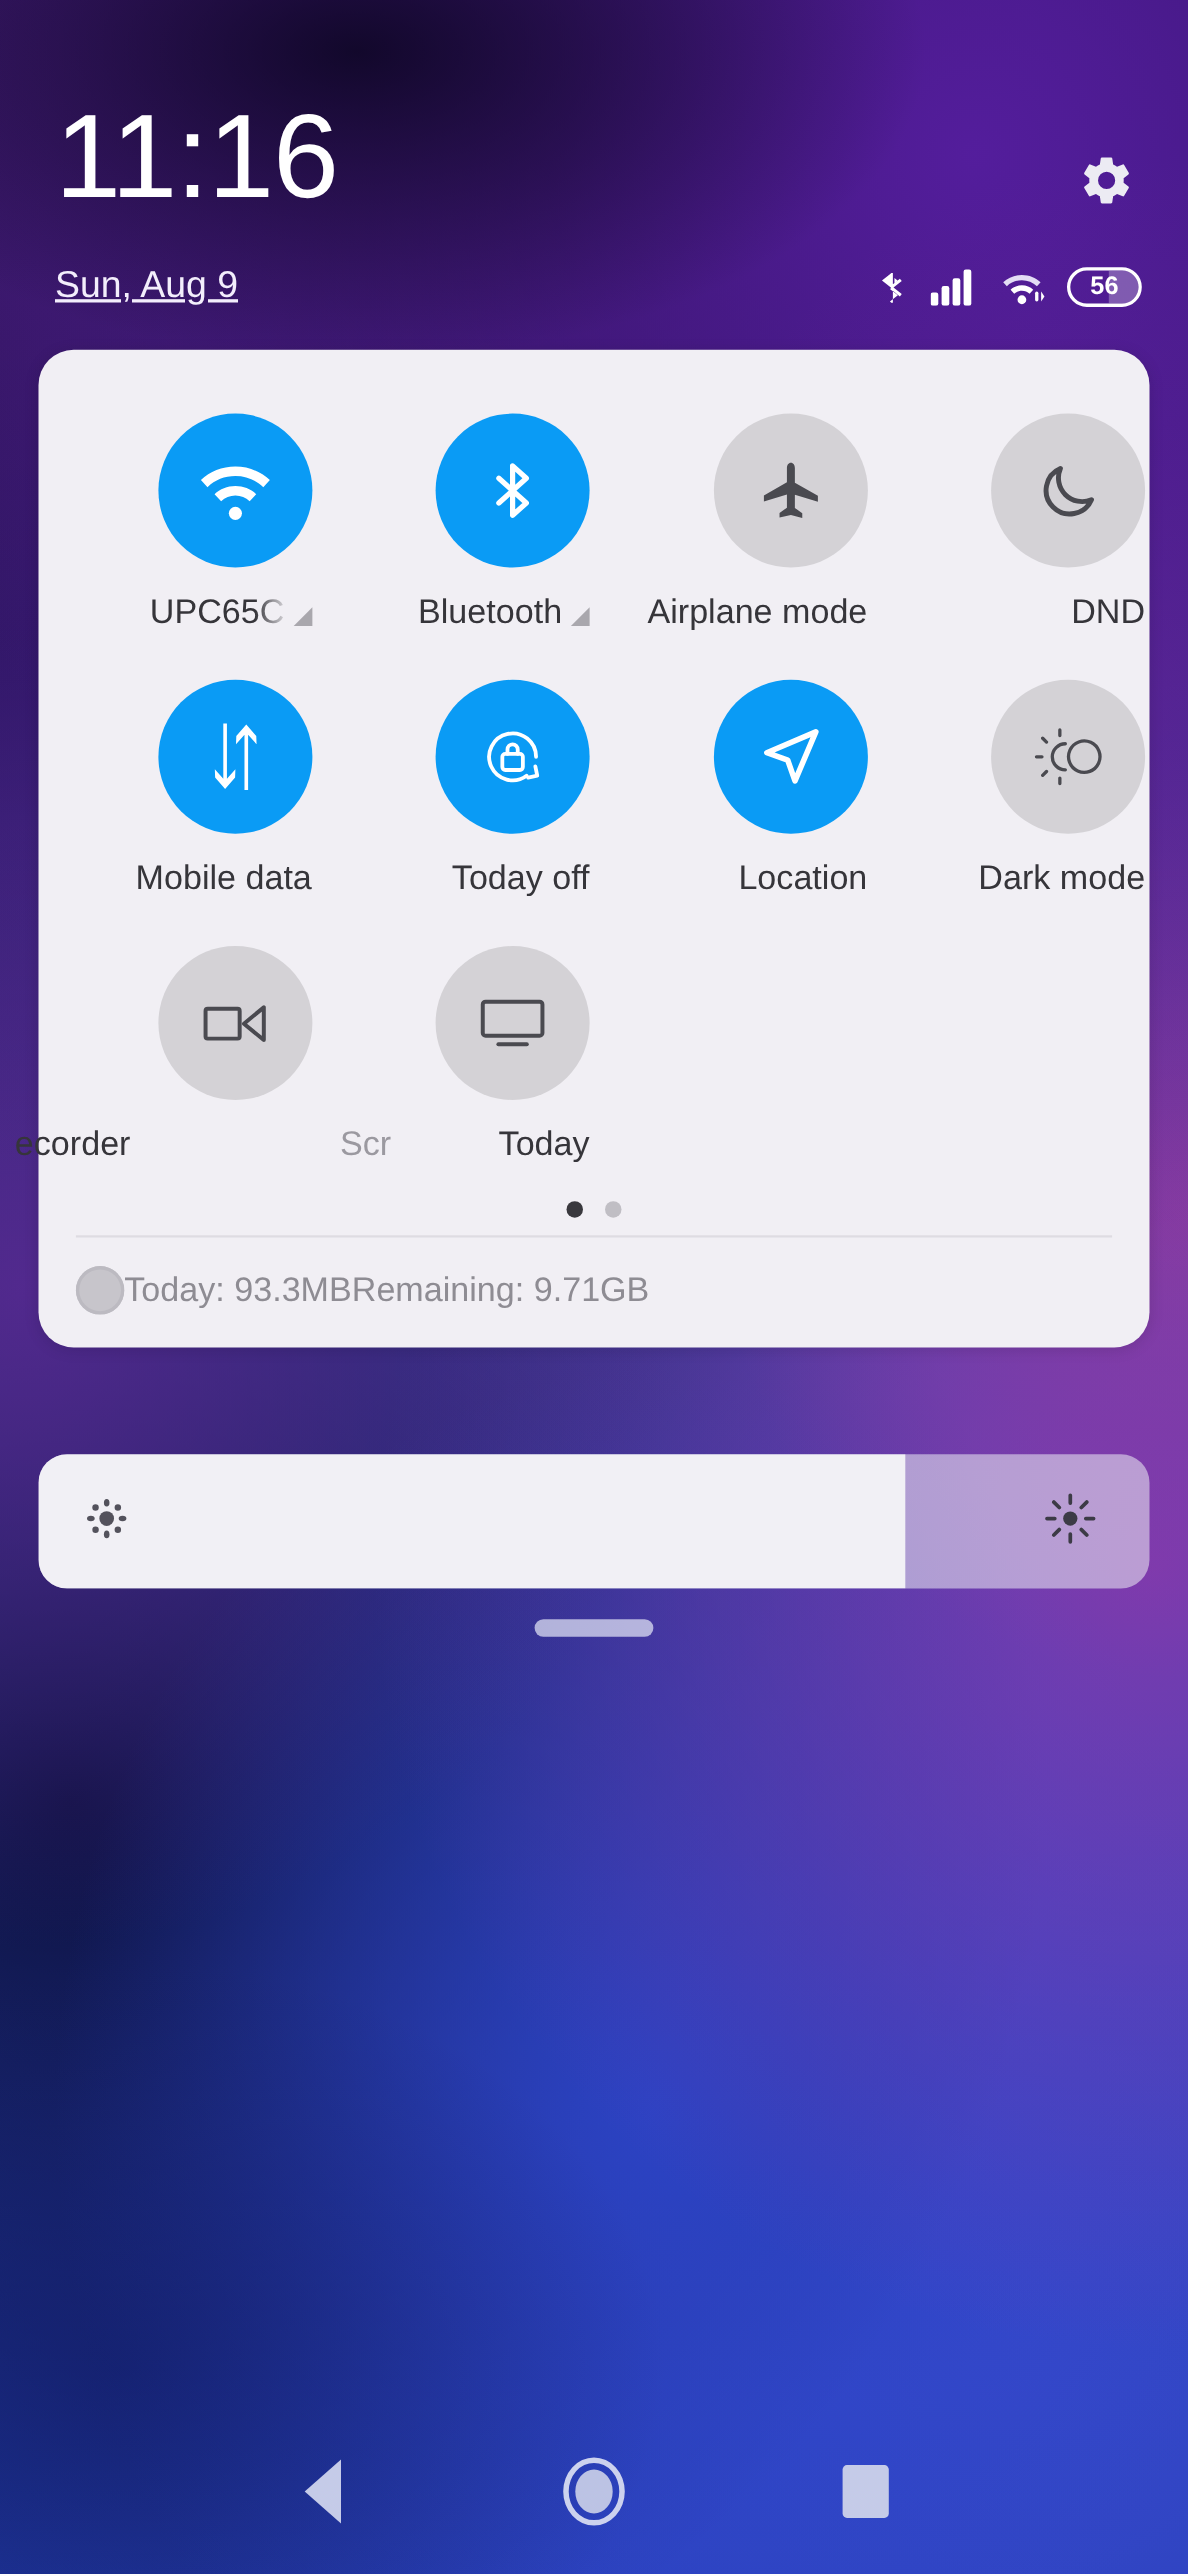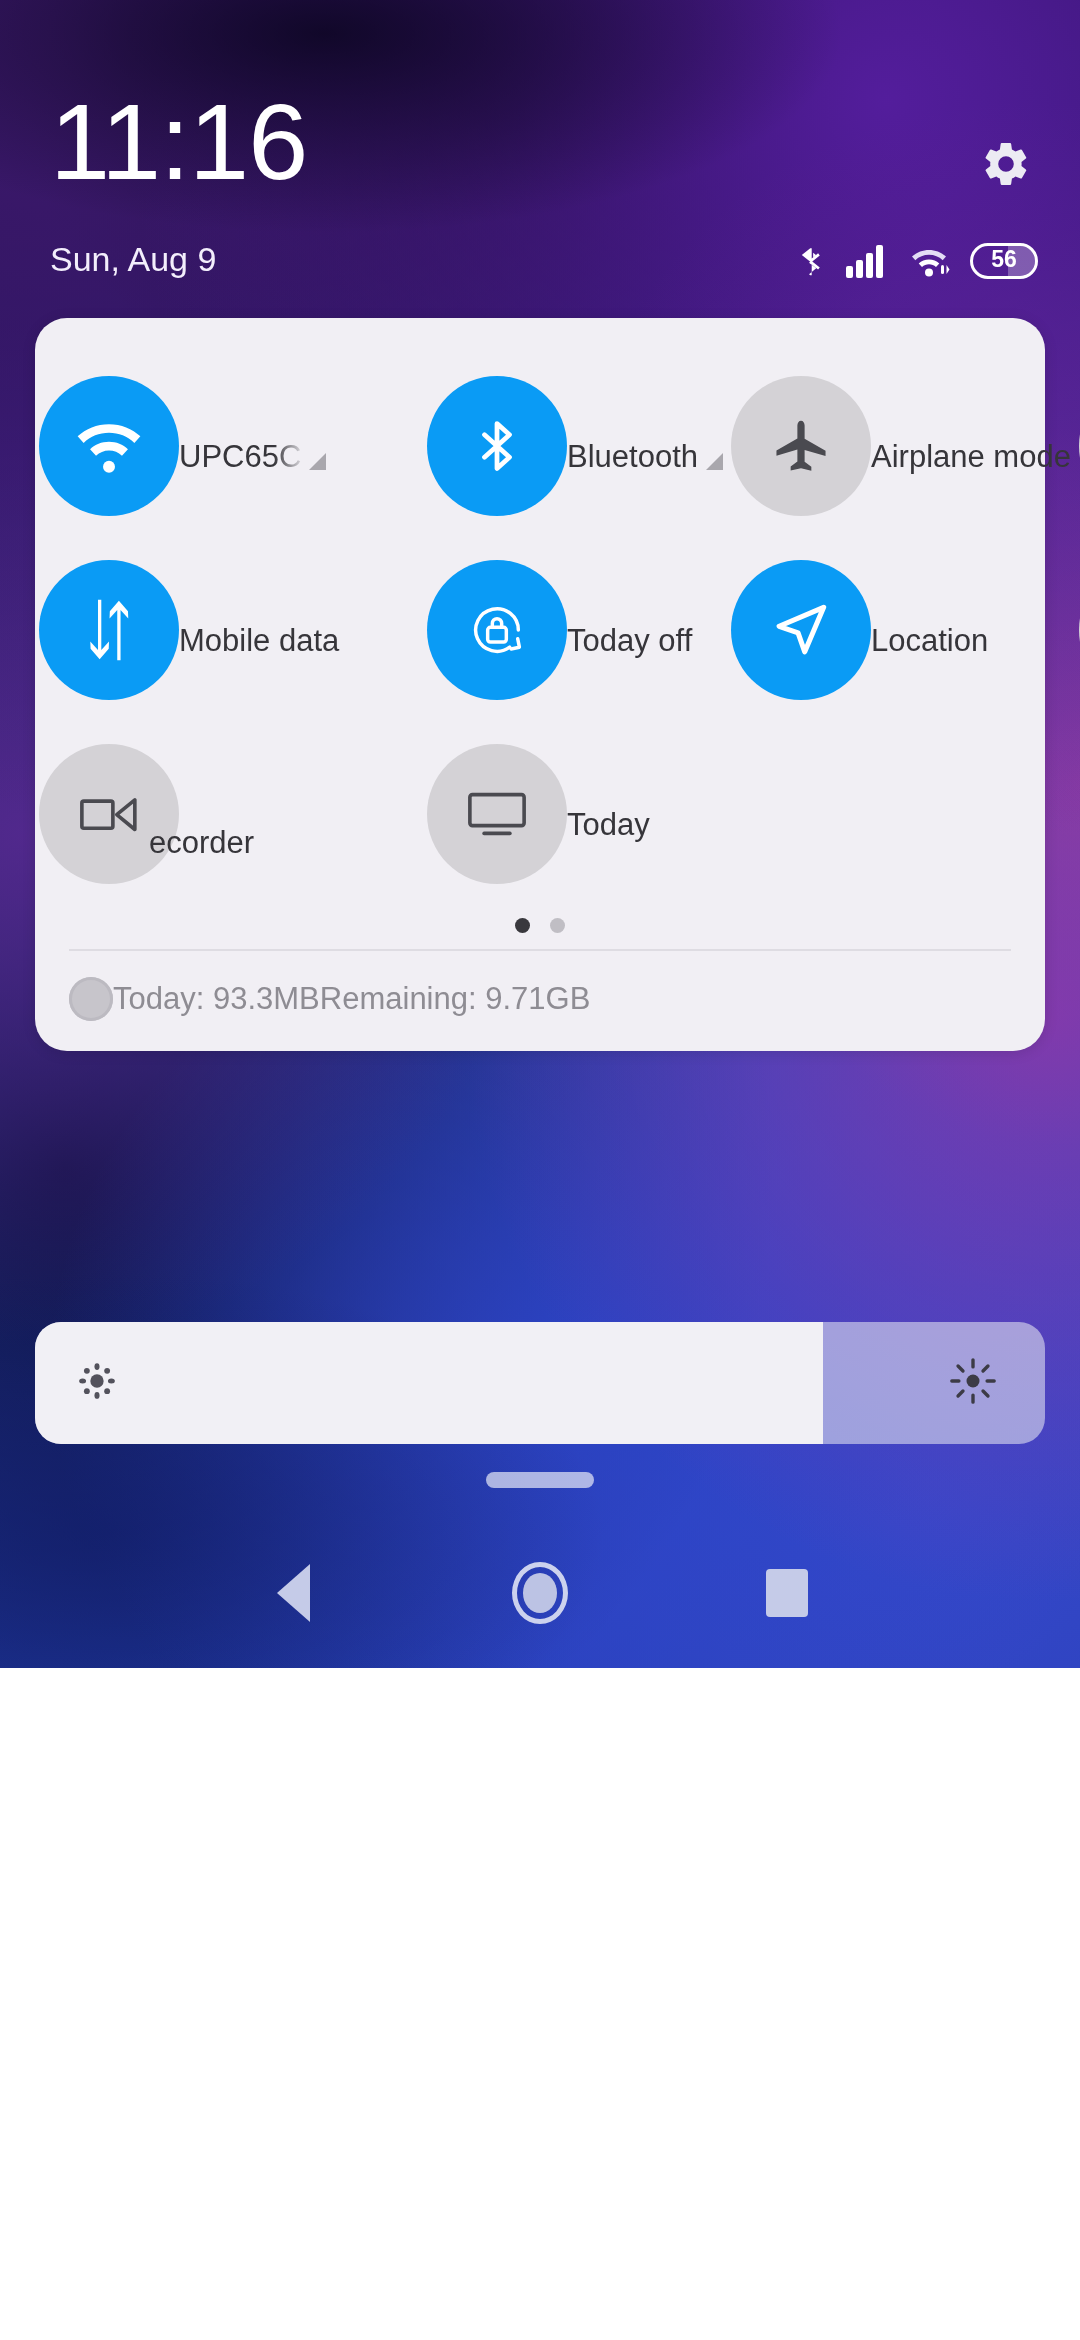--- a/index.html
+++ b/index.html
@@ -3,21 +3,21 @@
 <meta charset="utf-8">
 <style>
   * { box-sizing: border-box; margin: 0; padding: 0; }
   html, body {
     width: 1080px; height: 2340px;
     overflow: hidden;
     font-family: "Liberation Sans", sans-serif;
   }
   #screen {
     position: relative;
-    width: 1080px; height: 1668px;
+    width: 1080px; height: 2340px;
     overflow: hidden;
     background: #c2410c;
   }
   
   .wall {
     position: absolute; inset: 0;
     background:
       radial-gradient(circle at 82% 6%, rgba(86,30,160,0.95) 0%, rgba(86,30,160,0) 42%),
       radial-gradient(circle at 6% 3%, rgba(62,26,110,0.95) 0%, rgba(62,26,110,0) 40%),
       radial-gradient(ellipse 62% 28% at 46% 7%, rgba(8,4,24,0.95) 0%, rgba(8,4,24,0) 70%),
@@ -44,21 +44,21 @@
 
   
   .clock {
     position: absolute; left: 50px; top: 88px;
     font-size: 108px; line-height: 1;
     font-weight: 300; color: #fff;
     letter-spacing: -1px;
   }
   .date {
     position: absolute; left: 50px; top: 240px;
-    font-size: 34px; color: #f3eefc; font-weight: 400;
+    font-size: 34px; color: #f3eefc; font-weight: 400; text-decoration: underline;
   }
   .gear {
     position: absolute; right: 48px; top: 138px;
     width: 52px; height: 52px;
   }
   .statusicons {
     position: absolute; right: 42px; top: 240px;
     display: flex; align-items: center; gap: 18px;
   }
   .statusicons svg { display: block; }
@@ -87,21 +87,21 @@
     background: #f1eff4;
     box-shadow: 0 2px 14px rgba(0,0,0,0.12);
     padding: 30px 0 0 0;
   }
   .tiles {
     display: grid;
     grid-template-columns: repeat(4, 1fr);
     row-gap: 0px;
   }
   .tile {
-    display: flex; flex-direction: row; align-items: center;
+    display: flex; flex-direction: column; align-items: flex-end;
     padding: 28px 4px 16px 4px;
     position: relative;
   }
   .tile-ic {
     width: 140px; height: 140px; border-radius: 50%;
     display: flex; align-items: center; justify-content: center;
     background: #d4d2d6;
   }
   .tile.on .tile-ic { background: #0a9bf5; }
   .tile-ic svg { display: block; }

